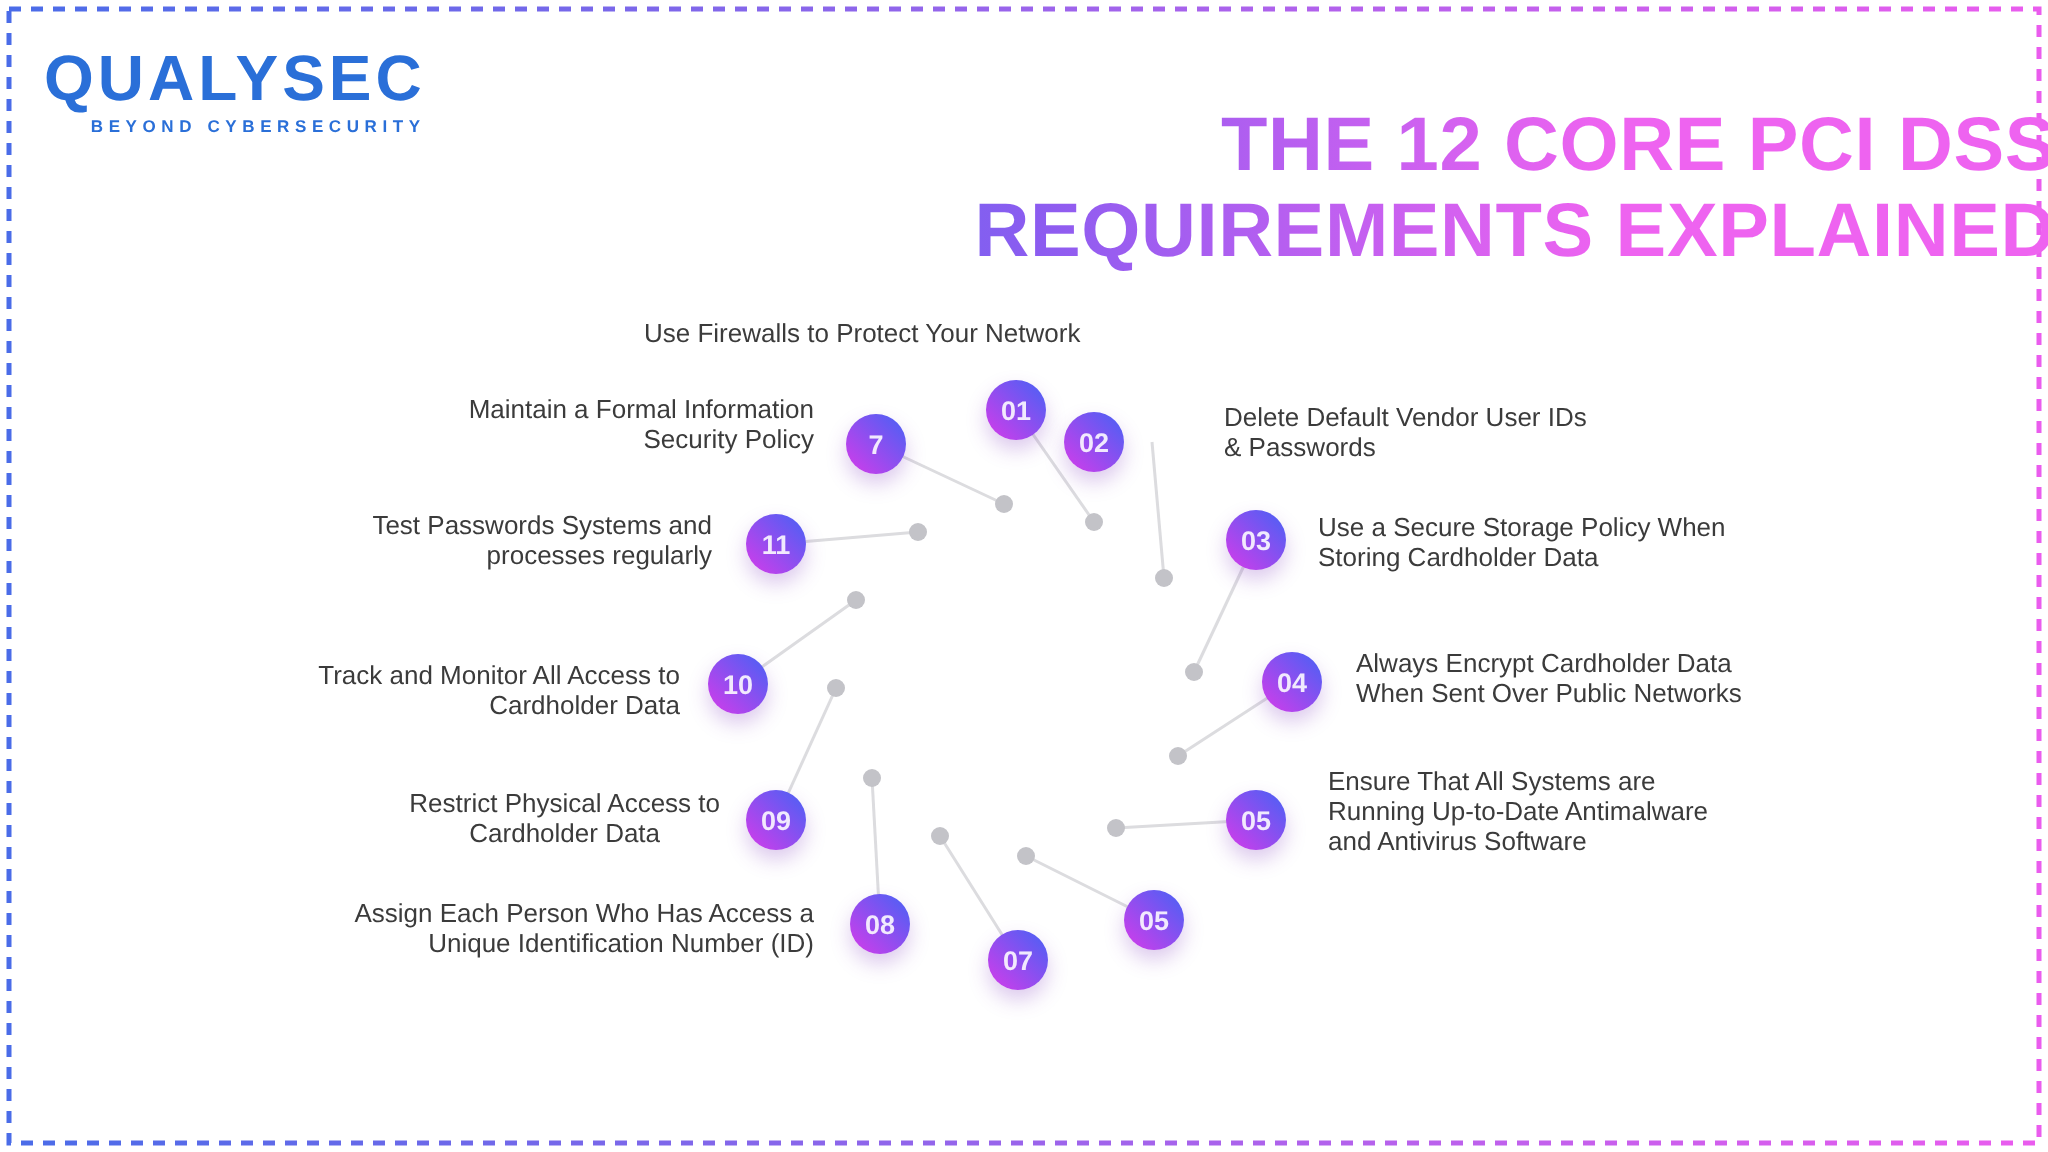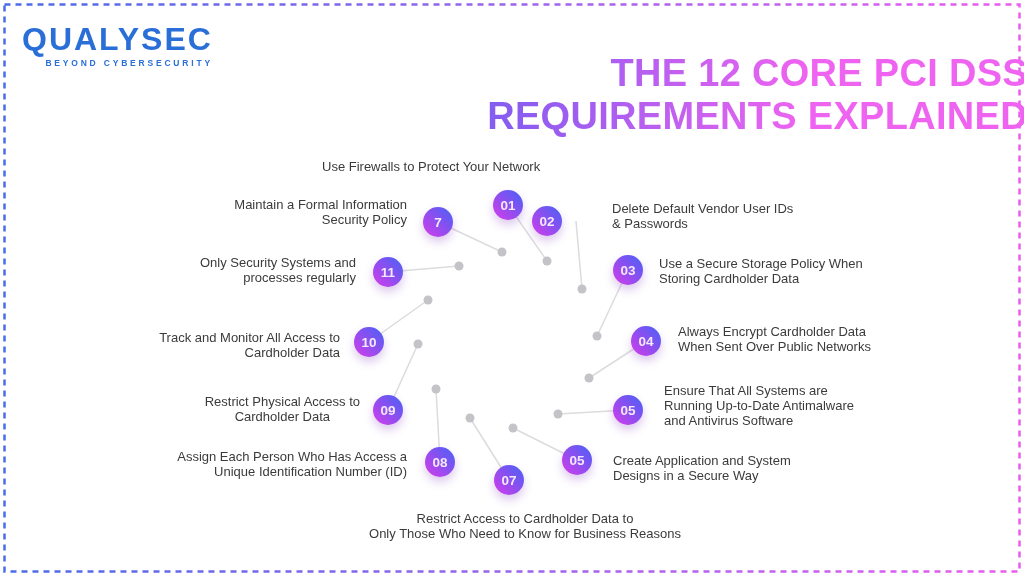--- a/index.html
+++ b/index.html
@@ -133,28 +133,24 @@
   <div class="nlabel l01">Use Firewalls to Protect Your Network</div>
   <div class="nlabel l02">Delete Default Vendor User IDs
 &amp; Passwords</div>
   <div class="nlabel l03">Use a Secure Storage Policy When
 Storing Cardholder Data</div>
   <div class="nlabel l04">Always Encrypt Cardholder Data
 When Sent Over Public Networks</div>
   <div class="nlabel l05">Ensure That All Systems are
 Running Up-to-Date Antimalware
 and Antivirus Software</div>
-  <div class="nlabel l06">Create Application and System
-Designs in a Secure Way</div>
-  <div class="nlabel l07">Restrict Access to Cardholder Data to
-Only Those Who Need to Know for Business Reasons</div>
   <div class="nlabel l08">Assign Each Person Who Has Access a
 Unique Identification Number (ID)</div>
   <div class="nlabel l09">Restrict Physical Access to
 Cardholder Data</div>
   <div class="nlabel l10">Track and Monitor All Access to
 Cardholder Data</div>
-  <div class="nlabel l11">Only Security Systems and
+  <div class="nlabel l11">Test Passwords Systems and
 processes regularly</div>
   <div class="nlabel l12">Maintain a Formal Information
 Security Policy</div>
 
 </div>
 
 </body></html>

